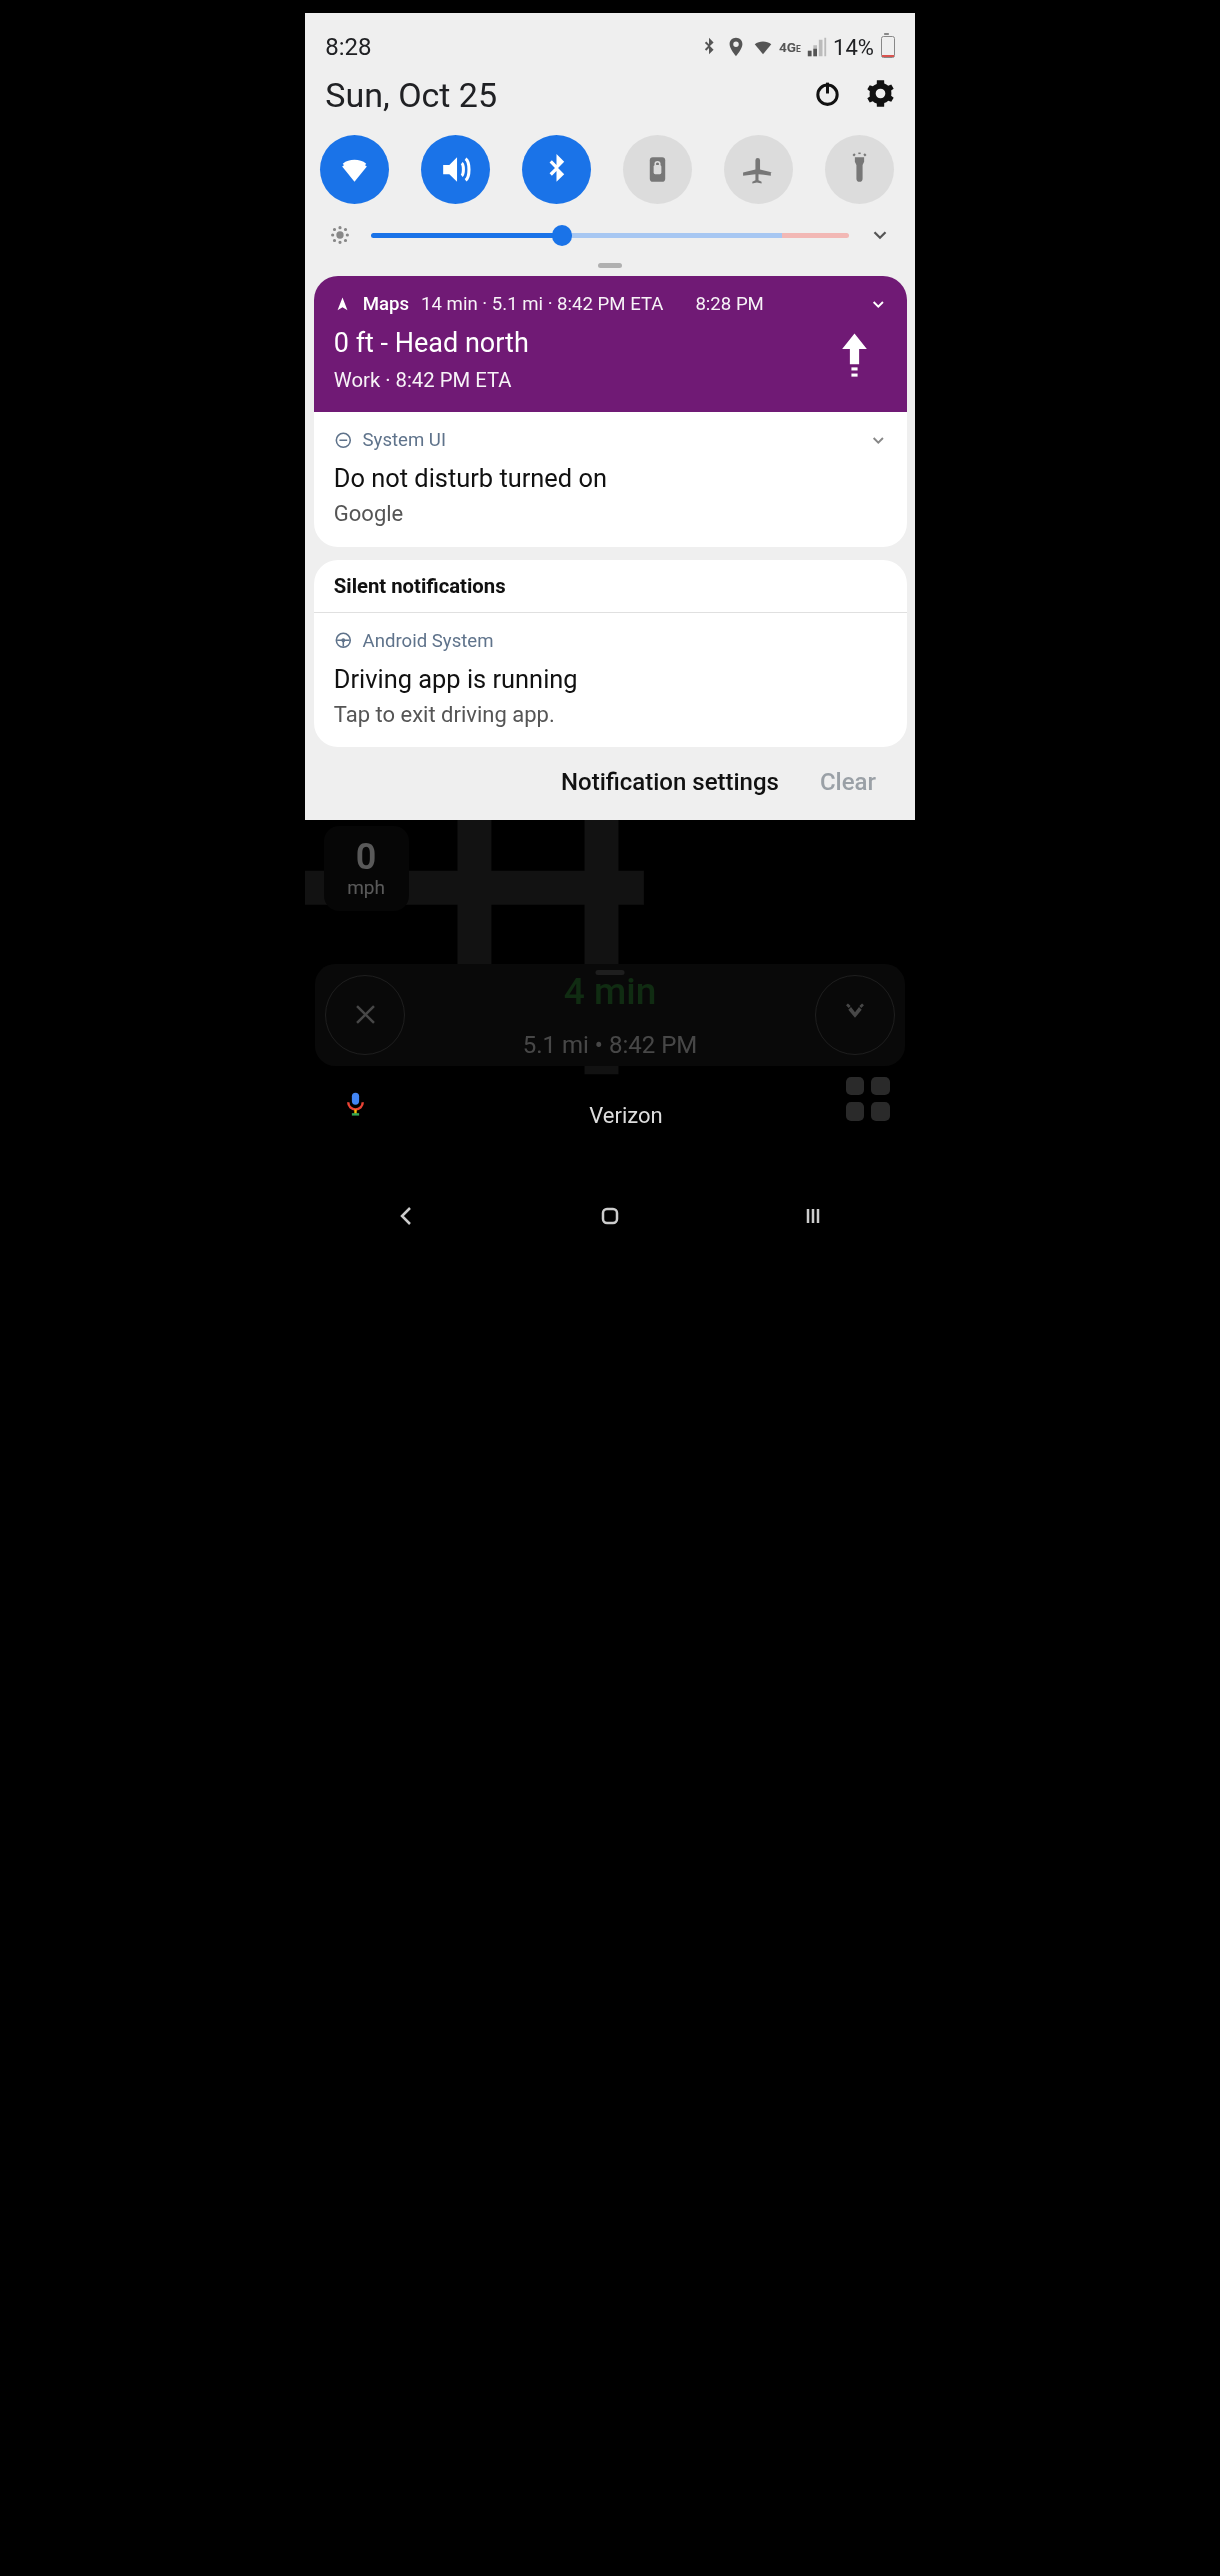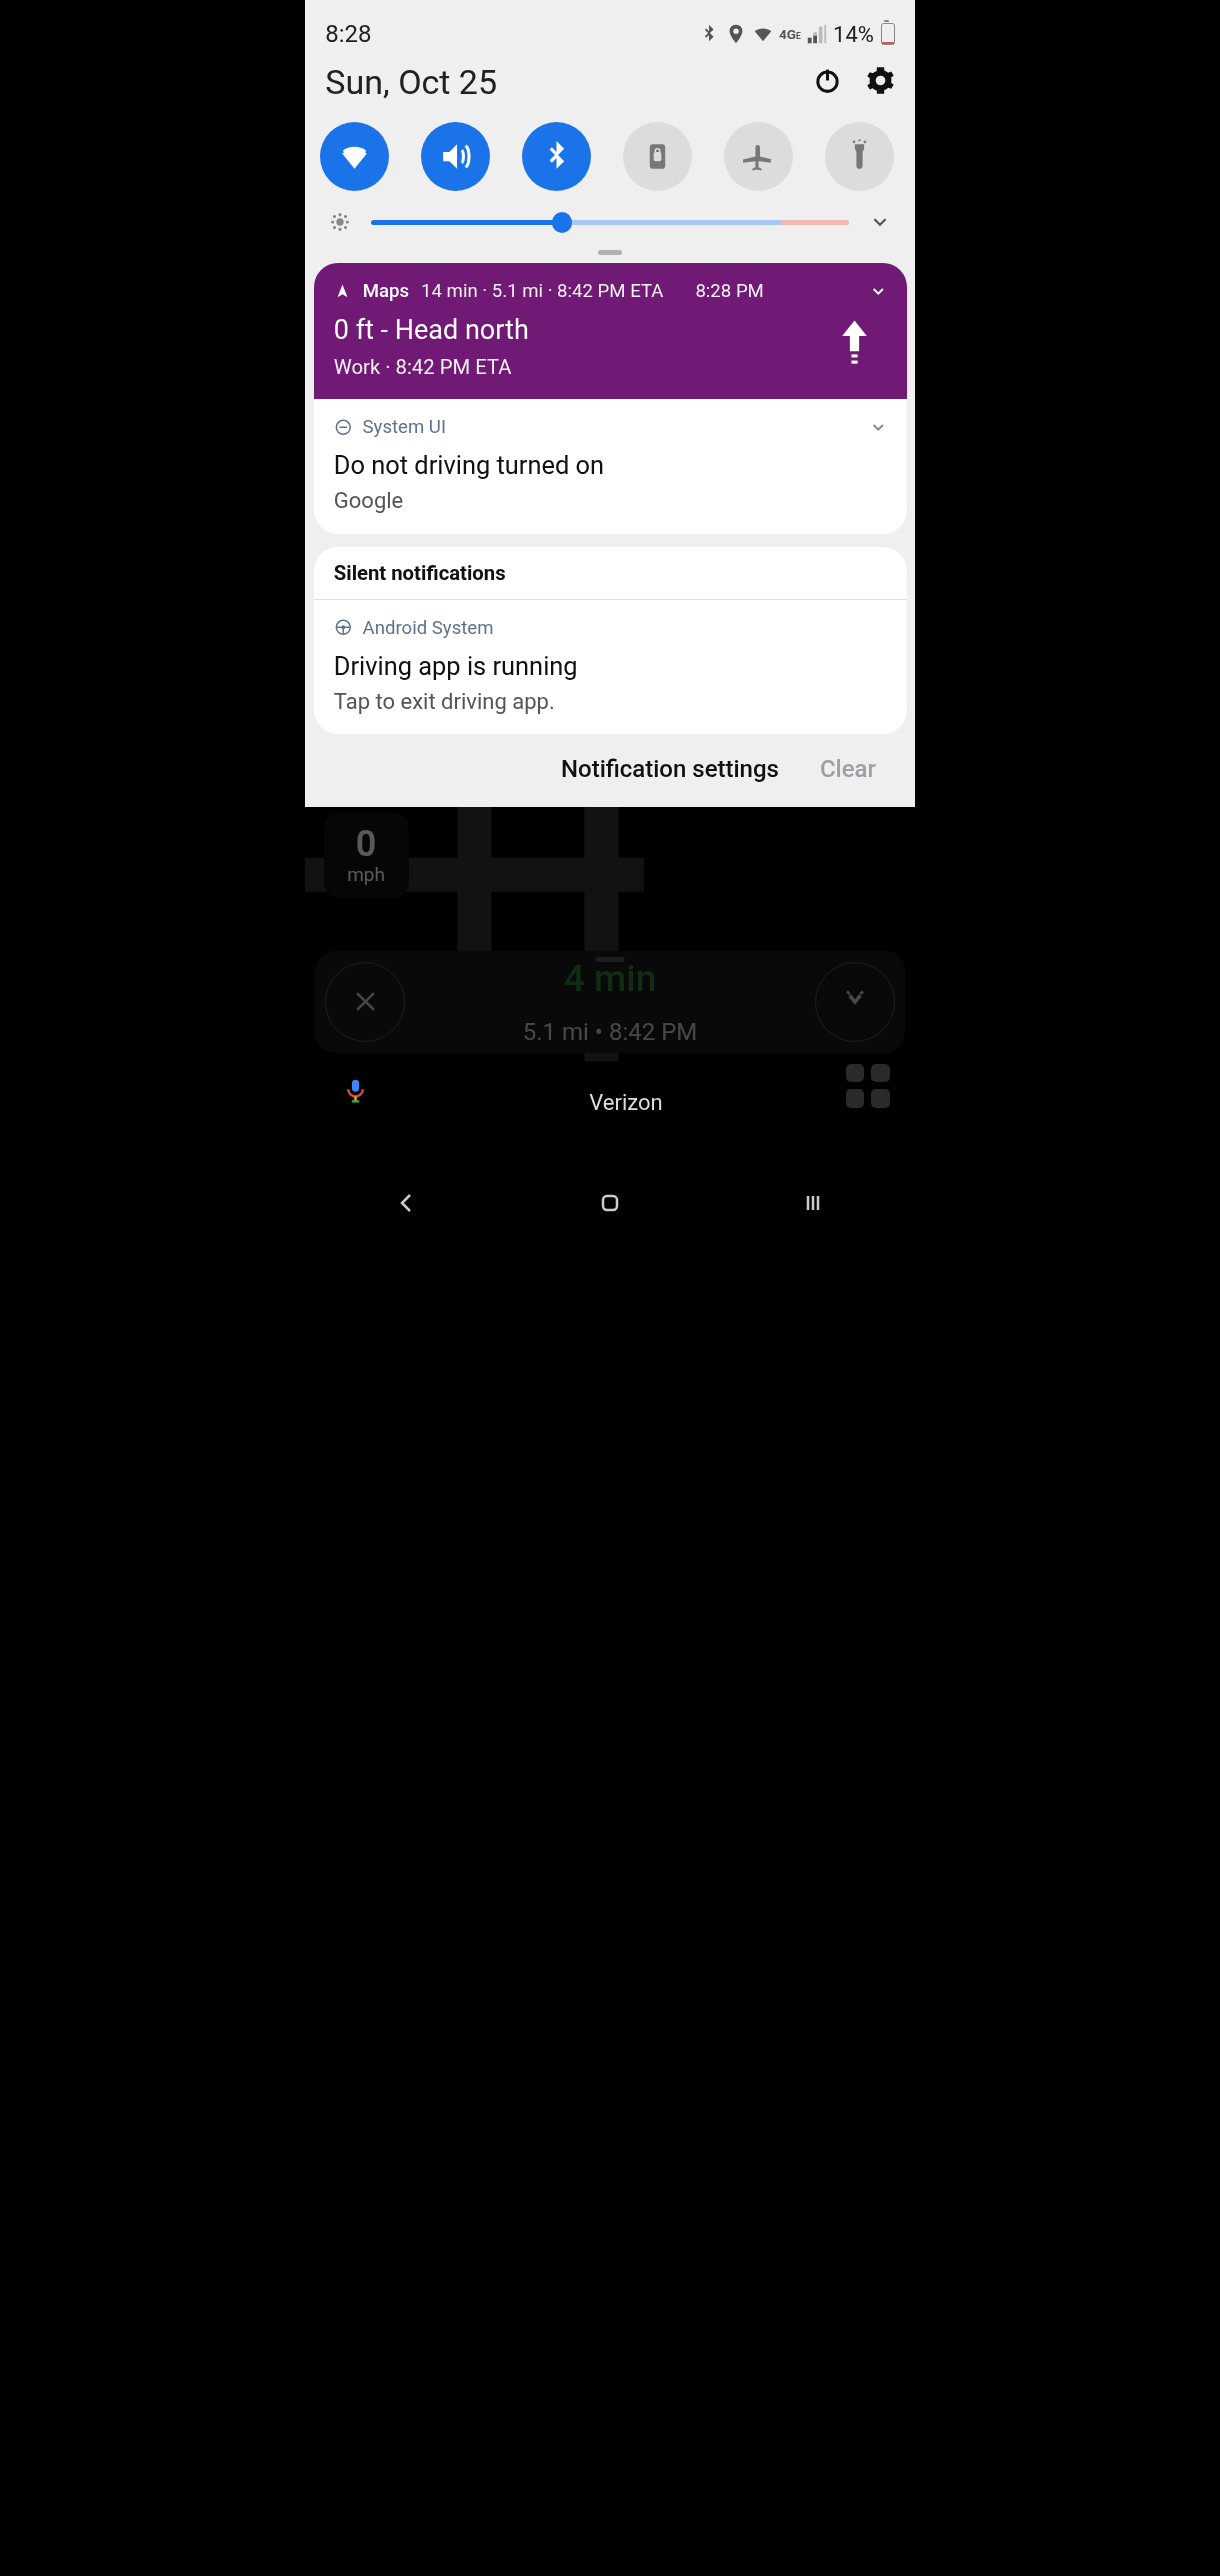--- a/index.html
+++ b/index.html
@@ -1,21 +1,21 @@
 <!DOCTYPE html>
 <html style="font-size:13.6px"><head>
 <meta charset="utf-8">
 <style>
   html,body{margin:0;padding:0;font-family:-apple-system,BlinkMacSystemFont,"Segoe UI",Roboto,Helvetica,Arial,sans-serif;background:#000;}
   .canvas{width:610px;margin:0 auto;position:relative;}
   
   .panel{background:#efefef;width:610px;}
 
   
-  .statusbar{display:flex;align-items:center;justify-content:space-between;padding:20.3px 20.3px 0 20.3px;font-size:24px;color:#202124;font-weight:400;}
+  .statusbar{display:flex;align-items:center;justify-content:space-between;padding:20.3px 20.3px 0 20.3px;font-size:24px;color:#202124;font-weight:400;margin-top:13px;}
   .statusbar .right{display:flex;align-items:center;gap:5.1px;font-size:22px;}
   .statusbar .right svg{width:22px;height:22px;}
   .batt{display:inline-block;width:12px;height:20.3px;border:1.7px solid #888;border-radius:2.5px;position:relative;margin-left:1.7px;}
   .batt::before{content:"";position:absolute;top:-4.2px;left:2.5px;width:5.1px;height:2.5px;background:#888;border-radius:0.8px;}
   .batt::after{content:"";position:absolute;bottom:0;left:0;right:0;height:14%;background:#d9534f;}
 
   
   .daterow{display:flex;align-items:center;justify-content:space-between;padding:13.6px 20.3px 0 20.3px;}
   .daterow .date{font-size:34px;color:#202124;}
   .daterow .icons{display:flex;align-items:center;gap:24px;}
@@ -234,21 +234,21 @@
             </svg>
       </div>
       <div class="sysui" style="border-radius:0">
         <div class="hdr">
           <svg width="18.6" height="18.6" viewBox="0 0 24 24" fill="none" stroke="#5f738b" stroke-width="2">
                 <circle cx="12" cy="12" r="9"></circle>
                 <line x1="7" y1="12" x2="17" y2="12"></line>
               </svg>
           <span>System UI</span>
         </div>
-        <div class="title">Do not driving turned on</div>
+        <div class="title">Do not disturb turned on</div>
         <div class="sub">Google</div>
         <svg class="chev" width="18.6" height="18.6" viewBox="0 0 24 24" fill="none" stroke="#888" stroke-width="2.5">
               <polyline points="6 9 12 15 18 9"></polyline>
             </svg>
       </div>
     </div>
 
     <div class="silenthdr">Silent notifications</div>
 
     <div class="android">

